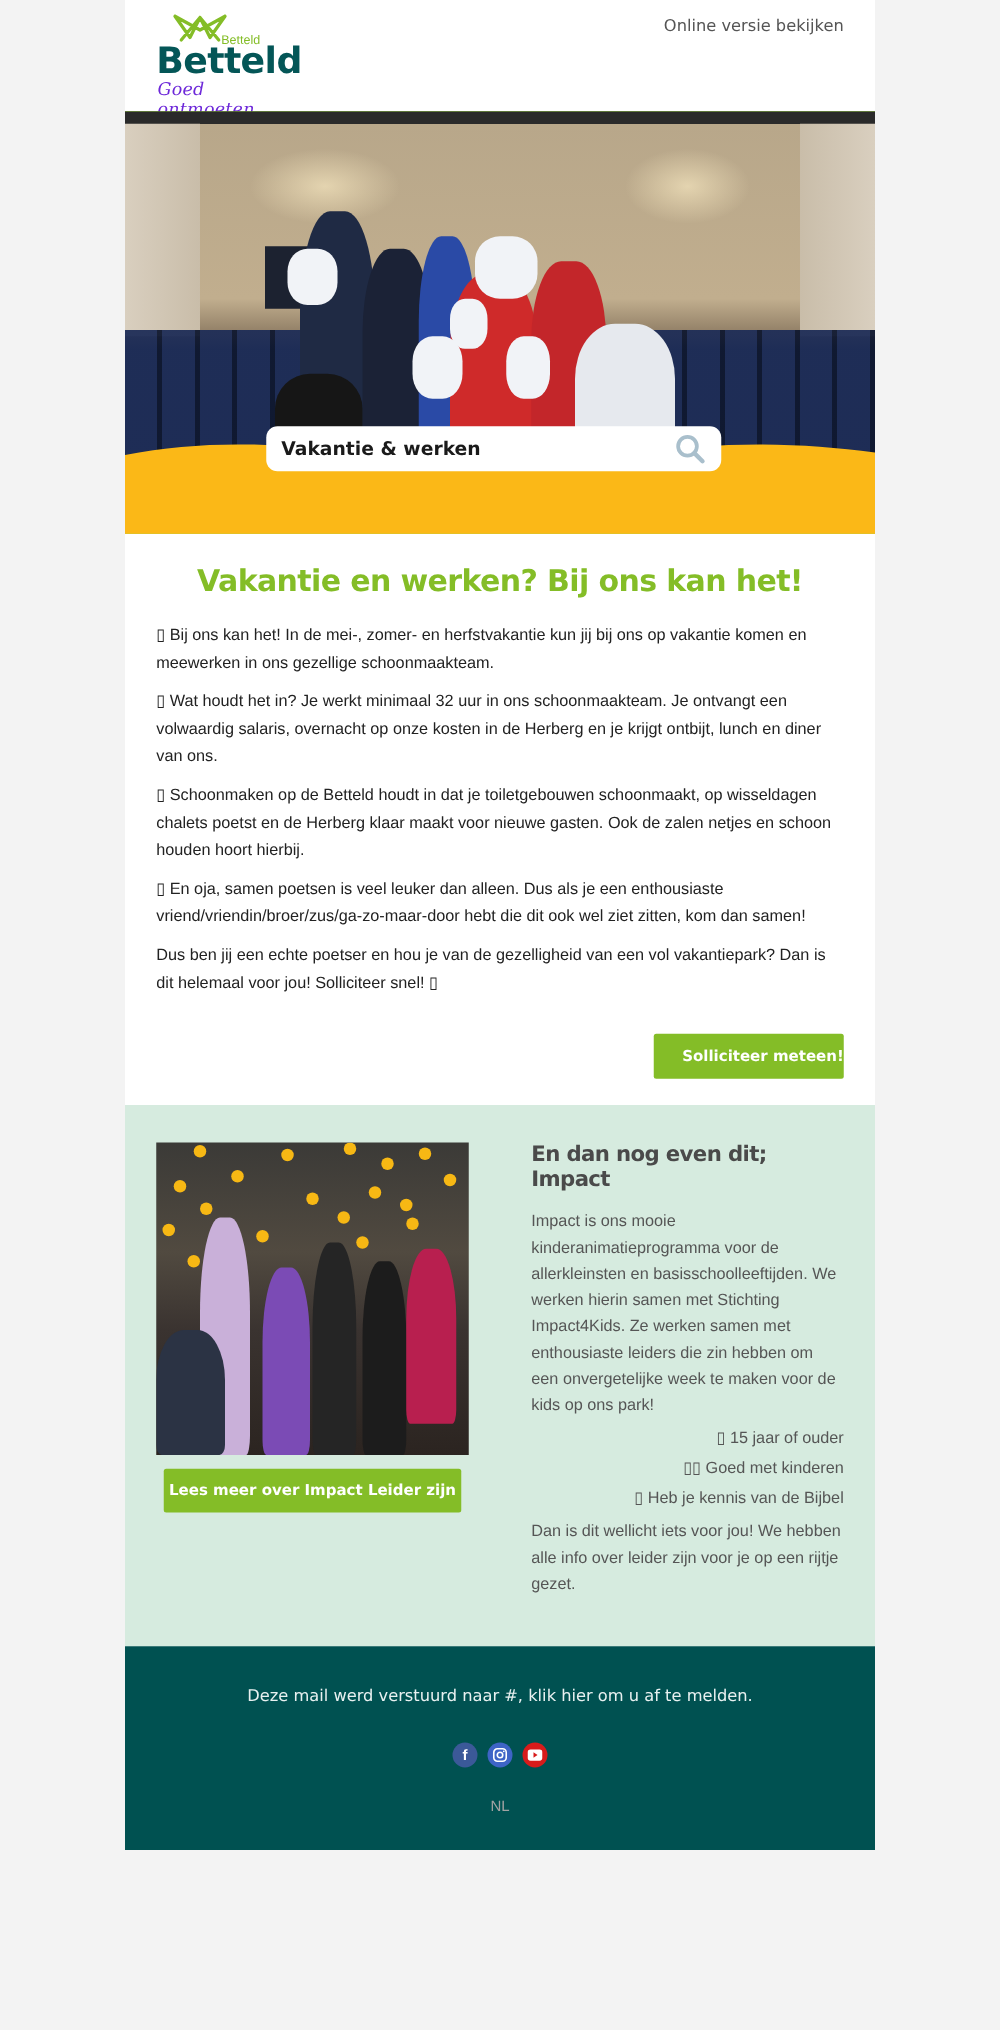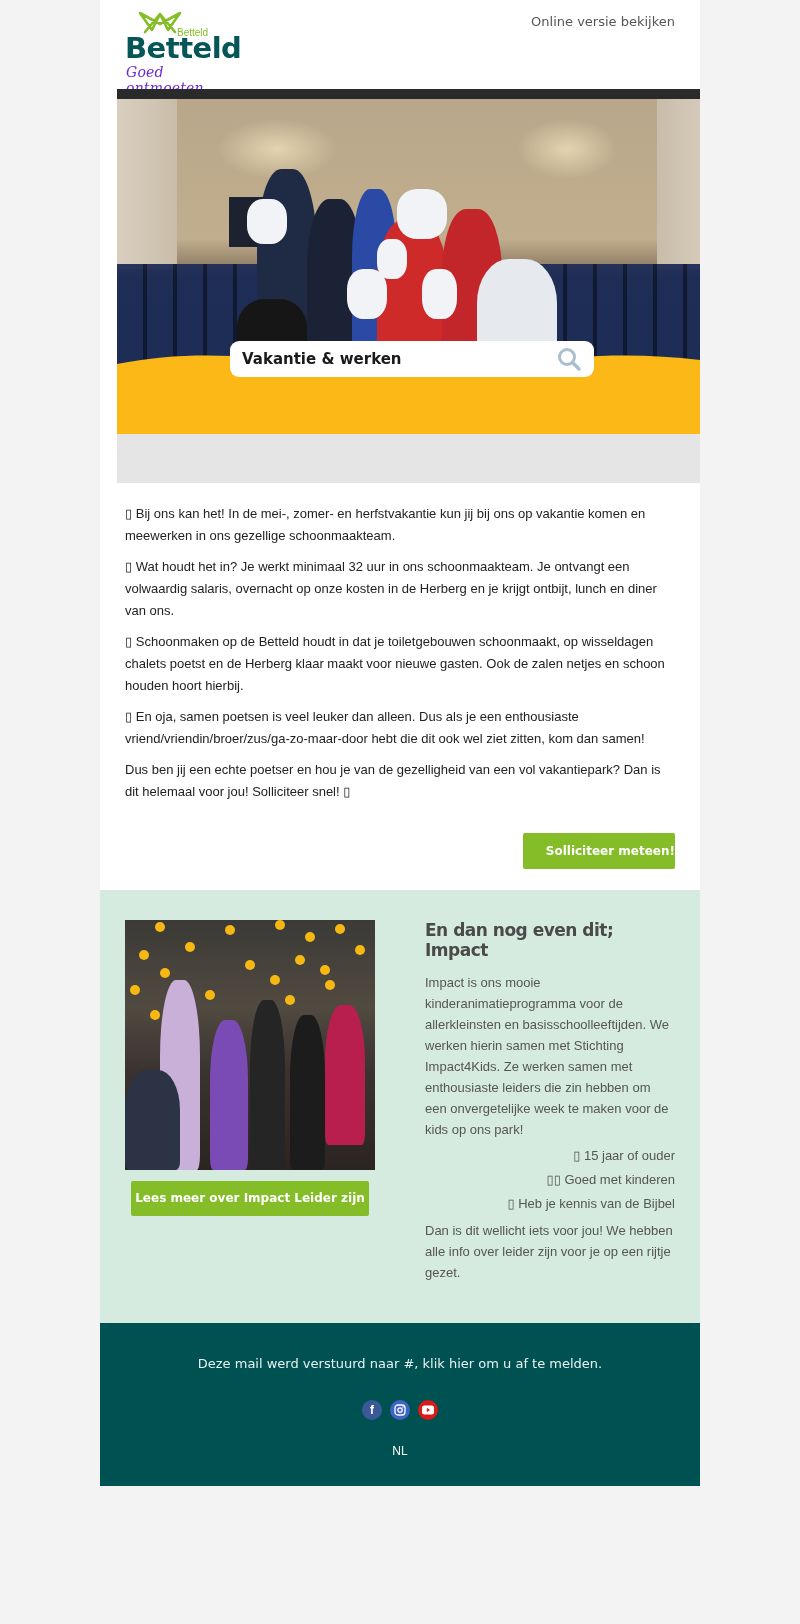--- a/index.html
+++ b/index.html
@@ -10,21 +10,21 @@
   
   .header { height: 89px; position: relative; background: #fff; }
   .logo { position: absolute; left: 25px; top: 10px; width: 100px; height: 70px; }
   .logo-crown { position: absolute; left: 12px; top: 0; }
   .logo-zelhem { position: absolute; left: 52px; top: 17px; font-size: 10px; color: #84bd27; font-family: "Liberation Sans", sans-serif; }
   .logo-betteld { position: absolute; left: 0; top: 24px; font-size: 29px; font-weight: bold; color: #045657; letter-spacing: -0.5px; font-family: "DejaVu Sans", sans-serif; line-height: 1; }
   .logo-tag { position: absolute; left: 1px; top: 54px; font-size: 14px; font-style: italic; color: #6d28d9; font-family: "DejaVu Serif", serif; letter-spacing: 0.2px; }
   .online-link { position: absolute; right: 25px; top: 14px; font-size: 13px; color: #555; text-decoration: none; font-family: "DejaVu Sans", sans-serif; }
 
   
-  .hero { position: relative; height: 394px; background: #e5e5e5; overflow: hidden; margin-left: 17px; }
+  .hero { position: relative; height: 338px; background: #84cc16; overflow: hidden; }
   .hero-photo { position: absolute; left: 0; top: 0; width: 600px; height: 280px;
     background:
       radial-gradient(ellipse 60px 30px at 160px 60px, rgba(255,240,200,0.6), transparent),
       radial-gradient(ellipse 50px 30px at 450px 60px, rgba(255,240,200,0.6), transparent),
       linear-gradient(180deg, #2a2a2a 0px, #2a2a2a 10px, #b8a78a 10px, #c1ae8e 150px, #8c7a62 180px, #23304a 190px, #1b2640 280px);
   }
   .hero-photo .wall-l { position:absolute; left:0; top:10px; width:60px; height:170px; background: linear-gradient(90deg,#d9cfbf,#c9bda9); }
   .hero-photo .wall-r { position:absolute; right:0; top:10px; width:60px; height:170px; background: linear-gradient(90deg,#c9bda9,#d9cfbf); }
   .hero-photo .screen { position:absolute; left:112px; top:108px; width:56px; height:50px; background:#1c2230; }
   .hero-photo .chairs { position:absolute; left:0; top:175px; width:600px; height:105px;
@@ -60,21 +60,21 @@
   .impact-list li { font-size: 13px; line-height: 15px; color: #555; margin-bottom: 9px; }
 
   
   .footer { background: #005151; padding: 33px 25px 28px; text-align: center; }
   .footer-text { font-size: 13px; color: #e8f1f1; font-family: "DejaVu Sans", sans-serif; }
   .socials { display: flex; justify-content: center; gap: 8px; margin-top: 29px; }
   .social { width: 20px; height: 20px; border-radius: 50%; display: flex; align-items: center; justify-content: center; color: #fff; font-weight: bold; font-size: 12px; text-decoration: none; }
   .fb { background: #3b5998; }
   .ig { background: #3e64c6; }
   .yt { background: #d81b1b; }
-  .lang { margin-top: 24px; font-size: 12px; color: #ffffff; }
+  .lang { margin-top: 24px; font-size: 12px; color: #a3a3a3; }
 </style>
 </head>
 <body>
 
 <div class="page">
 
   <div class="header">
     <a class="logo" href="#">
       <svg class="logo-crown" width="46" height="24" viewBox="0 0 46 24">
         <path d="M3 3 L15 20 L23 4 L31 20 L43 3 M3 3 L23 14 L43 3 M8 22 L23 4 L38 22" fill="none" stroke="#84bd27" stroke-width="2.6" stroke-linejoin="round" stroke-linecap="round"></path>
@@ -113,20 +113,21 @@
     <div class="search-box">
       <span class="search-text">Vakantie &amp; werken</span>
       <svg class="search-icon" viewBox="0 0 26 26">
         <circle cx="11" cy="11" r="7.5" fill="none" stroke="#a9bfcc" stroke-width="3"></circle>
         <line x1="16.5" y1="16.5" x2="23" y2="23" stroke="#a9bfcc" stroke-width="3.5" stroke-linecap="round"></line>
       </svg>
     </div>
   </div>
 
   <div class="content">
+    <h1 class="title">Vakantie en werken? Bij ons kan het!</h1>
     <p class="para">▯ Bij ons kan het! In de mei-, zomer- en herfstvakantie kun jij bij ons op vakantie komen en meewerken in ons gezellige schoonmaakteam.</p>
     <p class="para">▯ Wat houdt het in? Je werkt minimaal 32 uur in ons schoonmaakteam. Je ontvangt een volwaardig salaris, overnacht op onze kosten in de Herberg en je krijgt ontbijt, lunch en diner van ons.</p>
     <p class="para">▯ Schoonmaken op de Betteld houdt in dat je toiletgebouwen schoonmaakt, op wisseldagen chalets poetst en de Herberg klaar maakt voor nieuwe gasten. Ook de zalen netjes en schoon houden hoort hierbij.</p>
     <p class="para">▯ En oja, samen poetsen is veel leuker dan alleen. Dus als je een enthousiaste vriend/vriendin/broer/zus/ga-zo-maar-door hebt die dit ook wel ziet zitten, kom dan samen!</p>
     <p class="para">Dus ben jij een echte poetser en hou je van de gezelligheid van een vol vakantiepark? Dan is dit helemaal voor jou! Solliciteer snel! ▯</p>
     <div class="cta-wrap">
       <a class="btn-green cta" href="#">Solliciteer meteen!</a>
     </div>
   </div>
 

